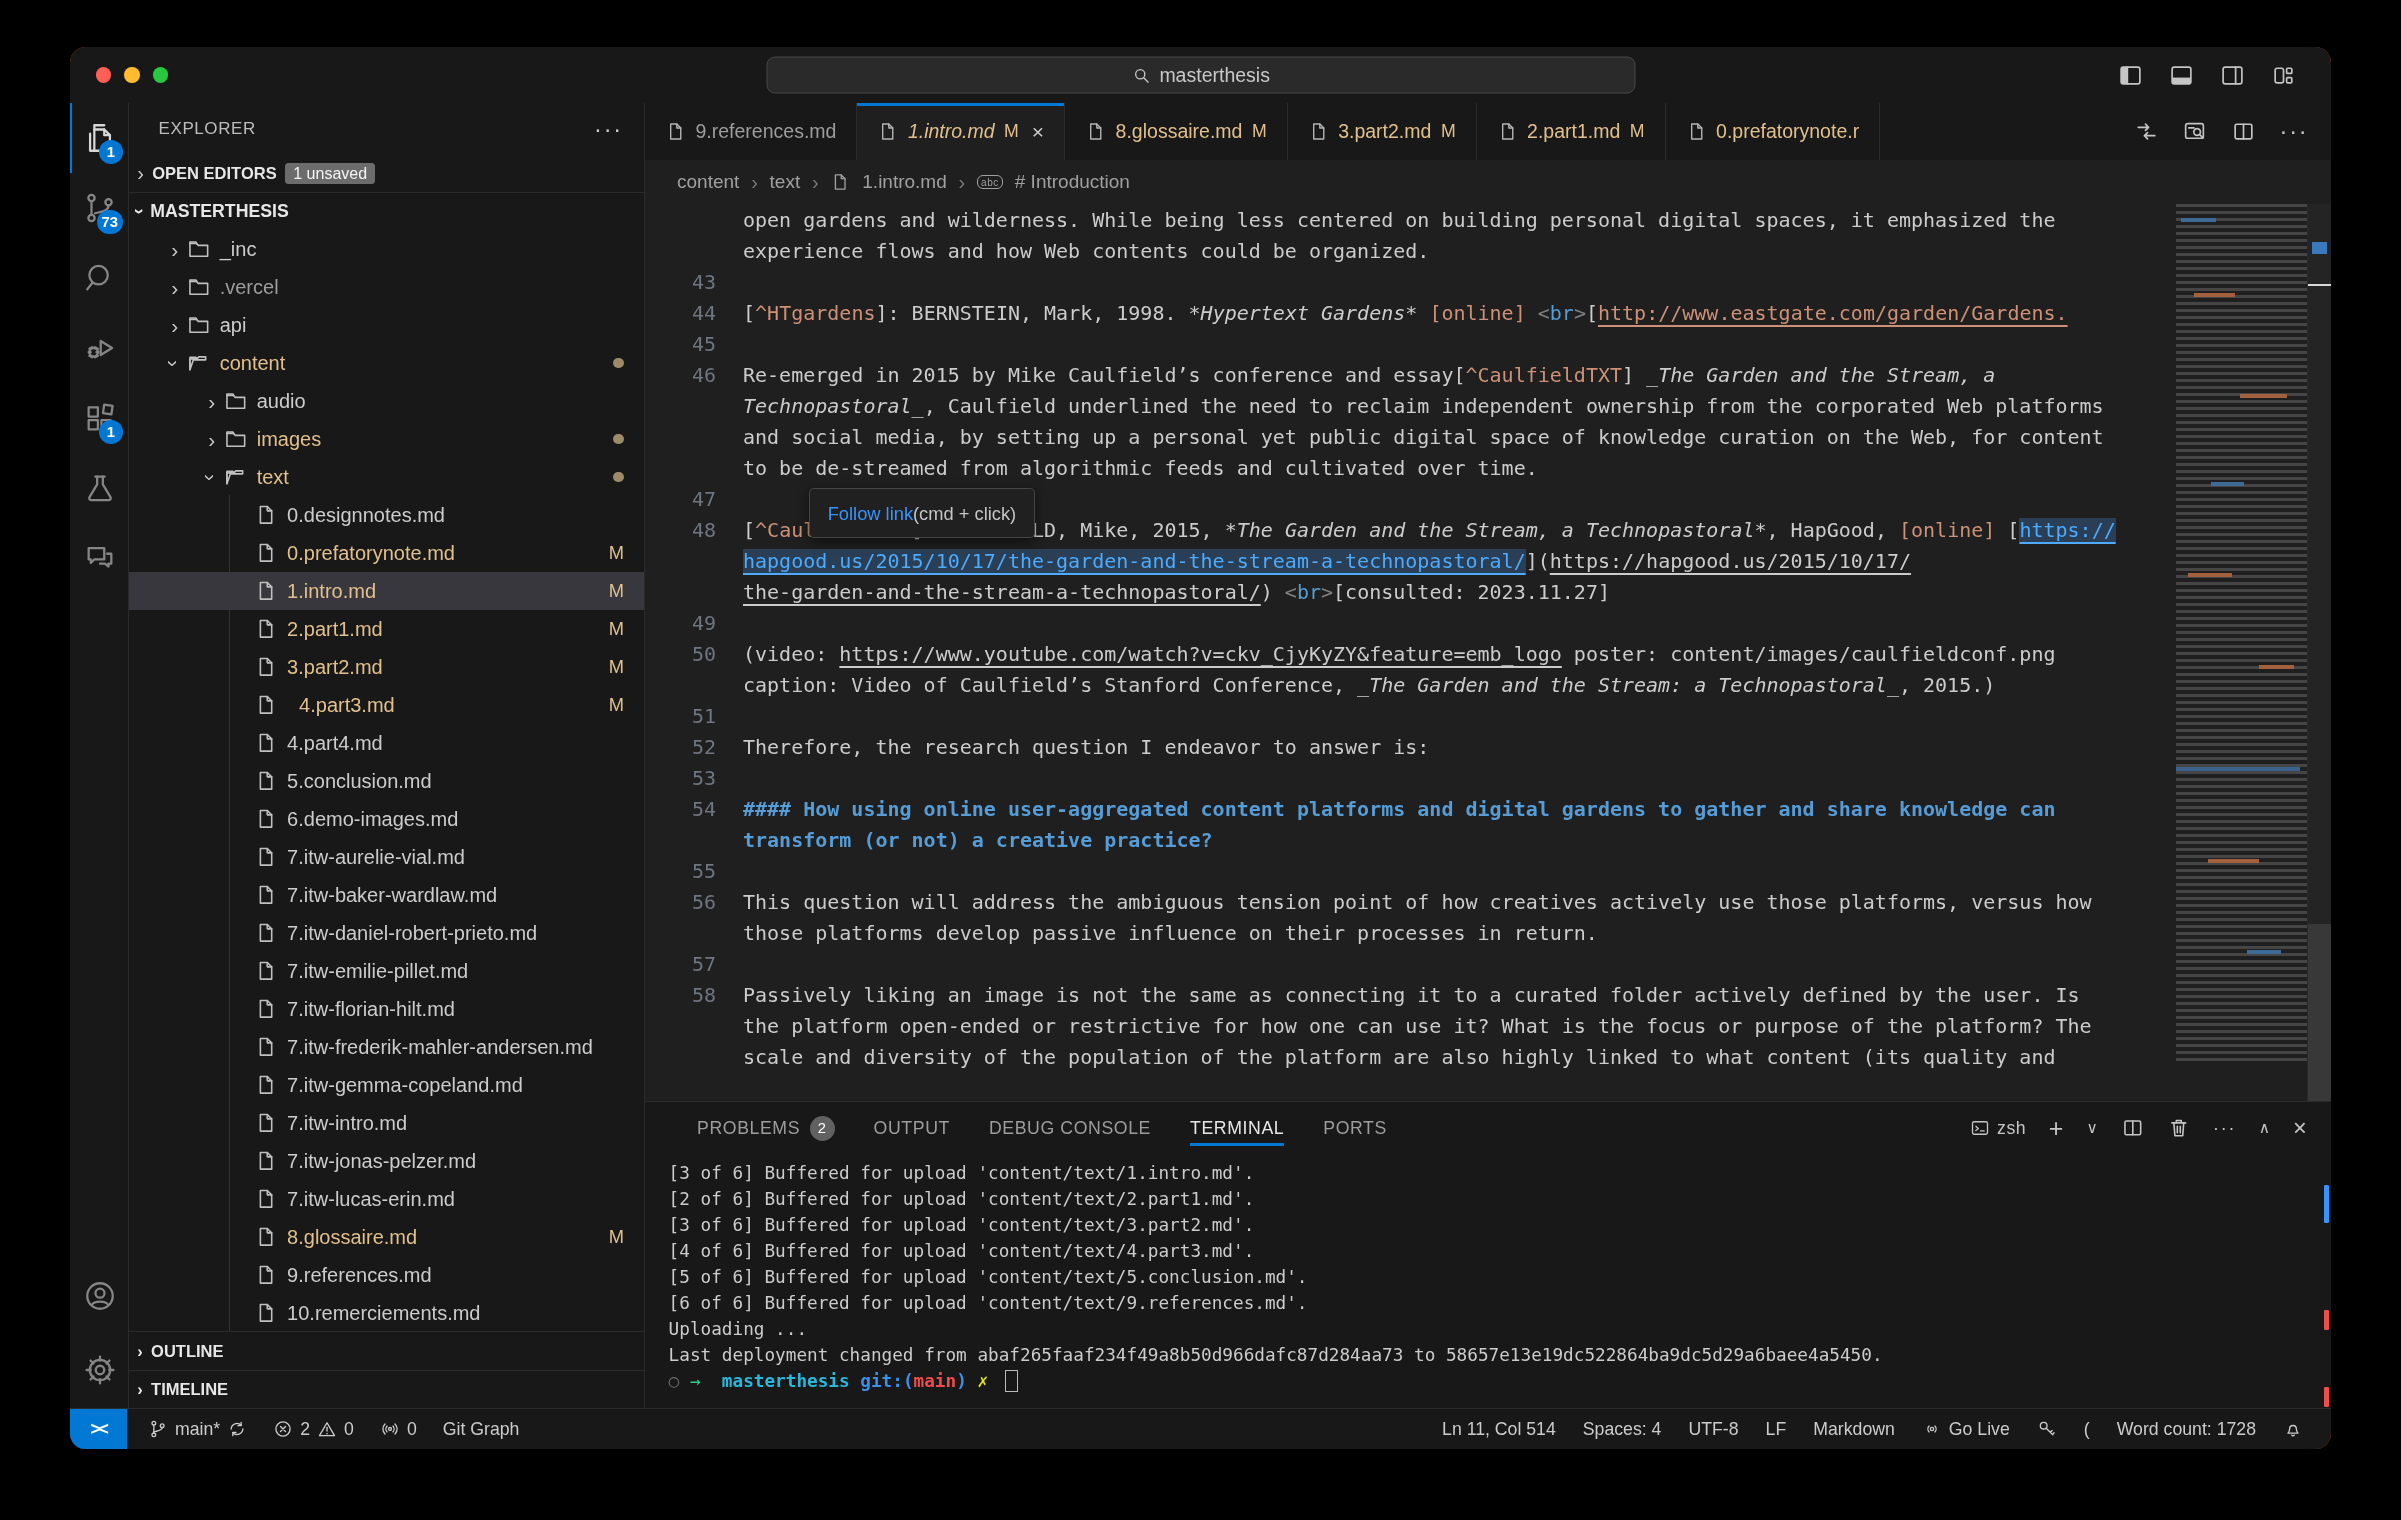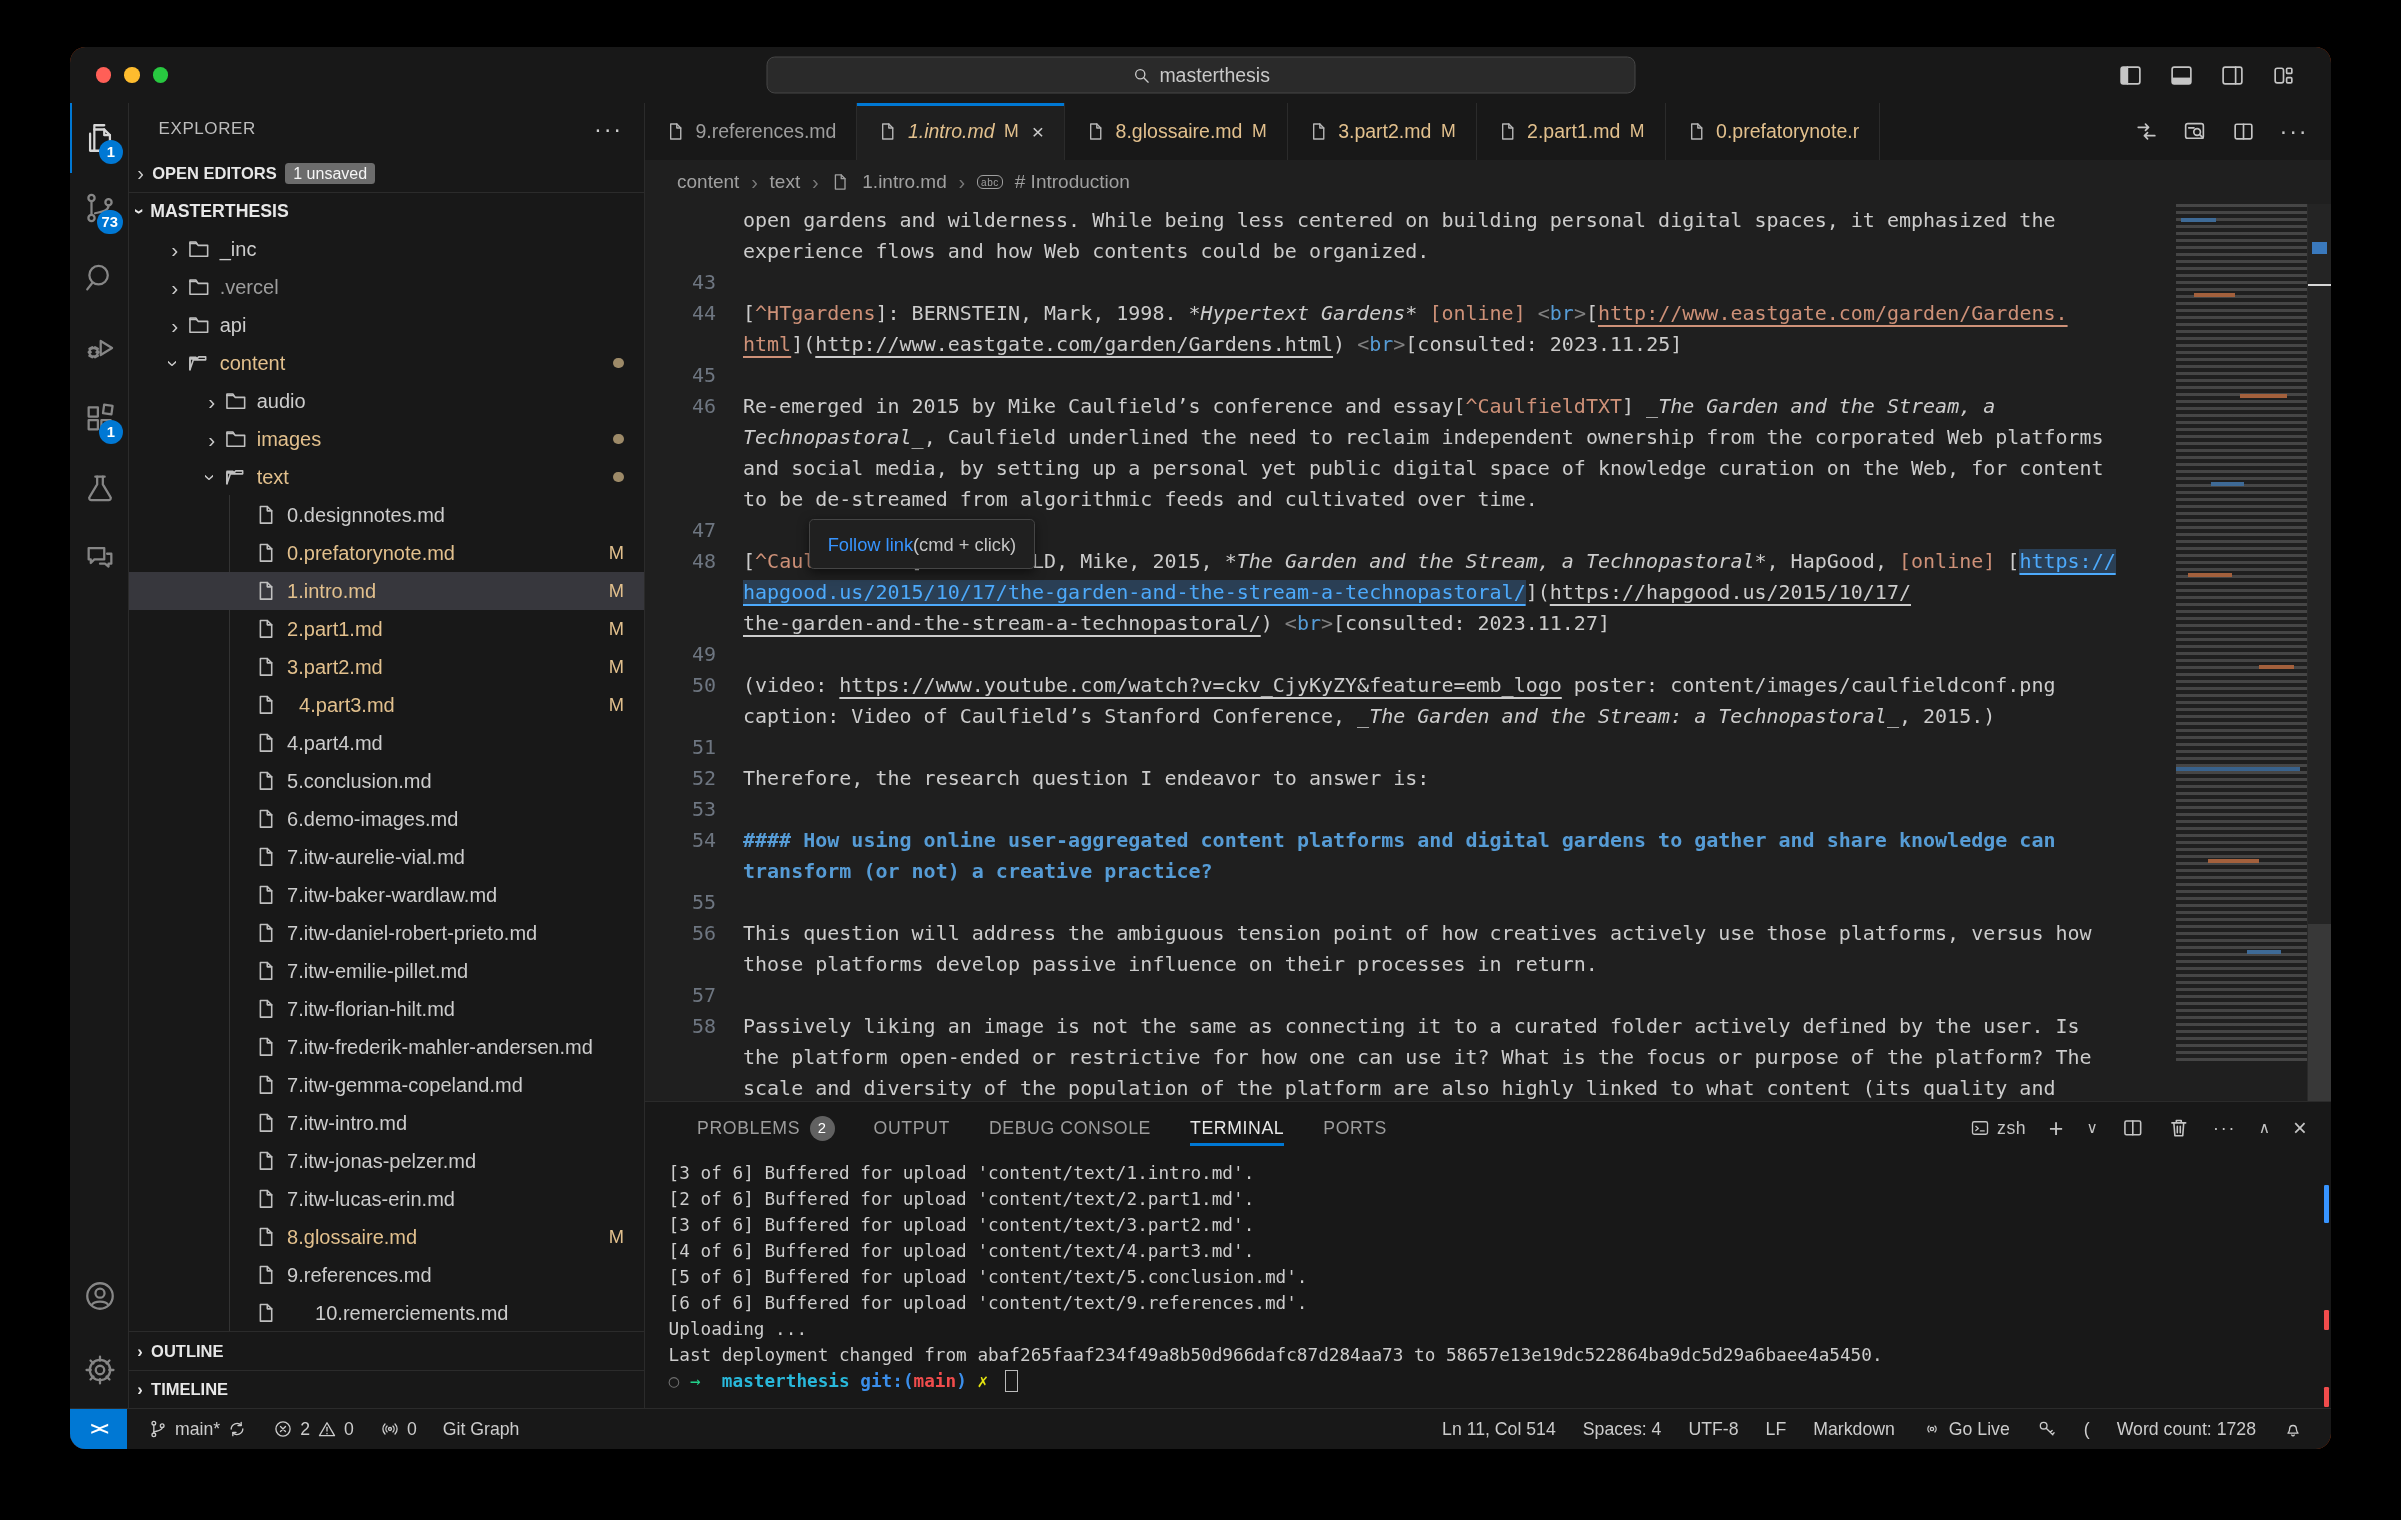--- a/index.html
+++ b/index.html
@@ -475,21 +475,21 @@
               <span class="lbl">8.glossaire.md</span>
               <span class="mright">M</span>
             </div>
             <div class="trow" style="padding-left: 125px;">
               <svg viewBox="0 0 24 24">
                 <path d="M6.5 3.5h7l4.5 4.5v12.5h-11.5z"></path>
                 <path d="M13.5 3.5V8H18"></path>
               </svg>
               <span class="lbl">9.references.md</span>
             </div>
-            <div class="trow" style="padding-left: 125px; gap: 28px;">
+            <div class="trow" style="padding-left: 125px;">
               <svg viewBox="0 0 24 24">
                 <path d="M6.5 3.5h7l4.5 4.5v12.5h-11.5z"></path>
                 <path d="M13.5 3.5V8H18"></path>
               </svg>
               <span class="lbl">10.remerciements.md</span>
             </div>
           </div>
       <div class="sb-bottom">
         <div class="sb-sec">
           <span class="tw">›</span>
@@ -597,24 +597,20 @@
                 <span class="ln"></span>
                 <span class="ctext"><span class="seg-p">experience flows and how Web contents could be organized.</span></span>
               </div>
               <div class="crow">
                 <span class="ln">43</span>
                 <span class="ctext"></span>
               </div>
               <div class="crow">
                 <span class="ln">44</span>
                 <span class="ctext"><span class="seg-p">[</span><span class="seg-o">^HTgardens</span><span class="seg-p">]: BERNSTEIN, Mark, 1998. </span><span class="seg-i">*Hypertext Gardens*</span><span class="seg-p"> </span><span class="seg-o">[online]</span><span class="seg-p"> </span><span class="seg-g">&lt;</span><span class="seg-b">br</span><span class="seg-g">&gt;</span><span class="seg-p">[</span><span class="seg-lo">http://www.eastgate.com/garden/Gardens.</span></span>
-              </div>
-              <div class="crow">
-                <span class="ln"></span>
-                <span class="ctext"><span class="seg-lo">html</span><span class="seg-p">](</span><span class="seg-lw">http://www.eastgate.com/garden/Gardens.html</span><span class="seg-p">) </span><span class="seg-g">&lt;</span><span class="seg-b">br</span><span class="seg-g">&gt;</span><span class="seg-p">[consulted: 2023.11.25]</span></span>
               </div>
               <div class="crow">
                 <span class="ln">45</span>
                 <span class="ctext"></span>
               </div>
               <div class="crow">
                 <span class="ln">46</span>
                 <span class="ctext"><span class="seg-p">Re-emerged in 2015 by Mike Caulfield’s conference and essay[</span><span class="seg-o">^CaulfieldTXT</span><span class="seg-p">] </span><span class="seg-i">_The Garden and the Stream, a</span></span>
               </div>
               <div class="crow">

